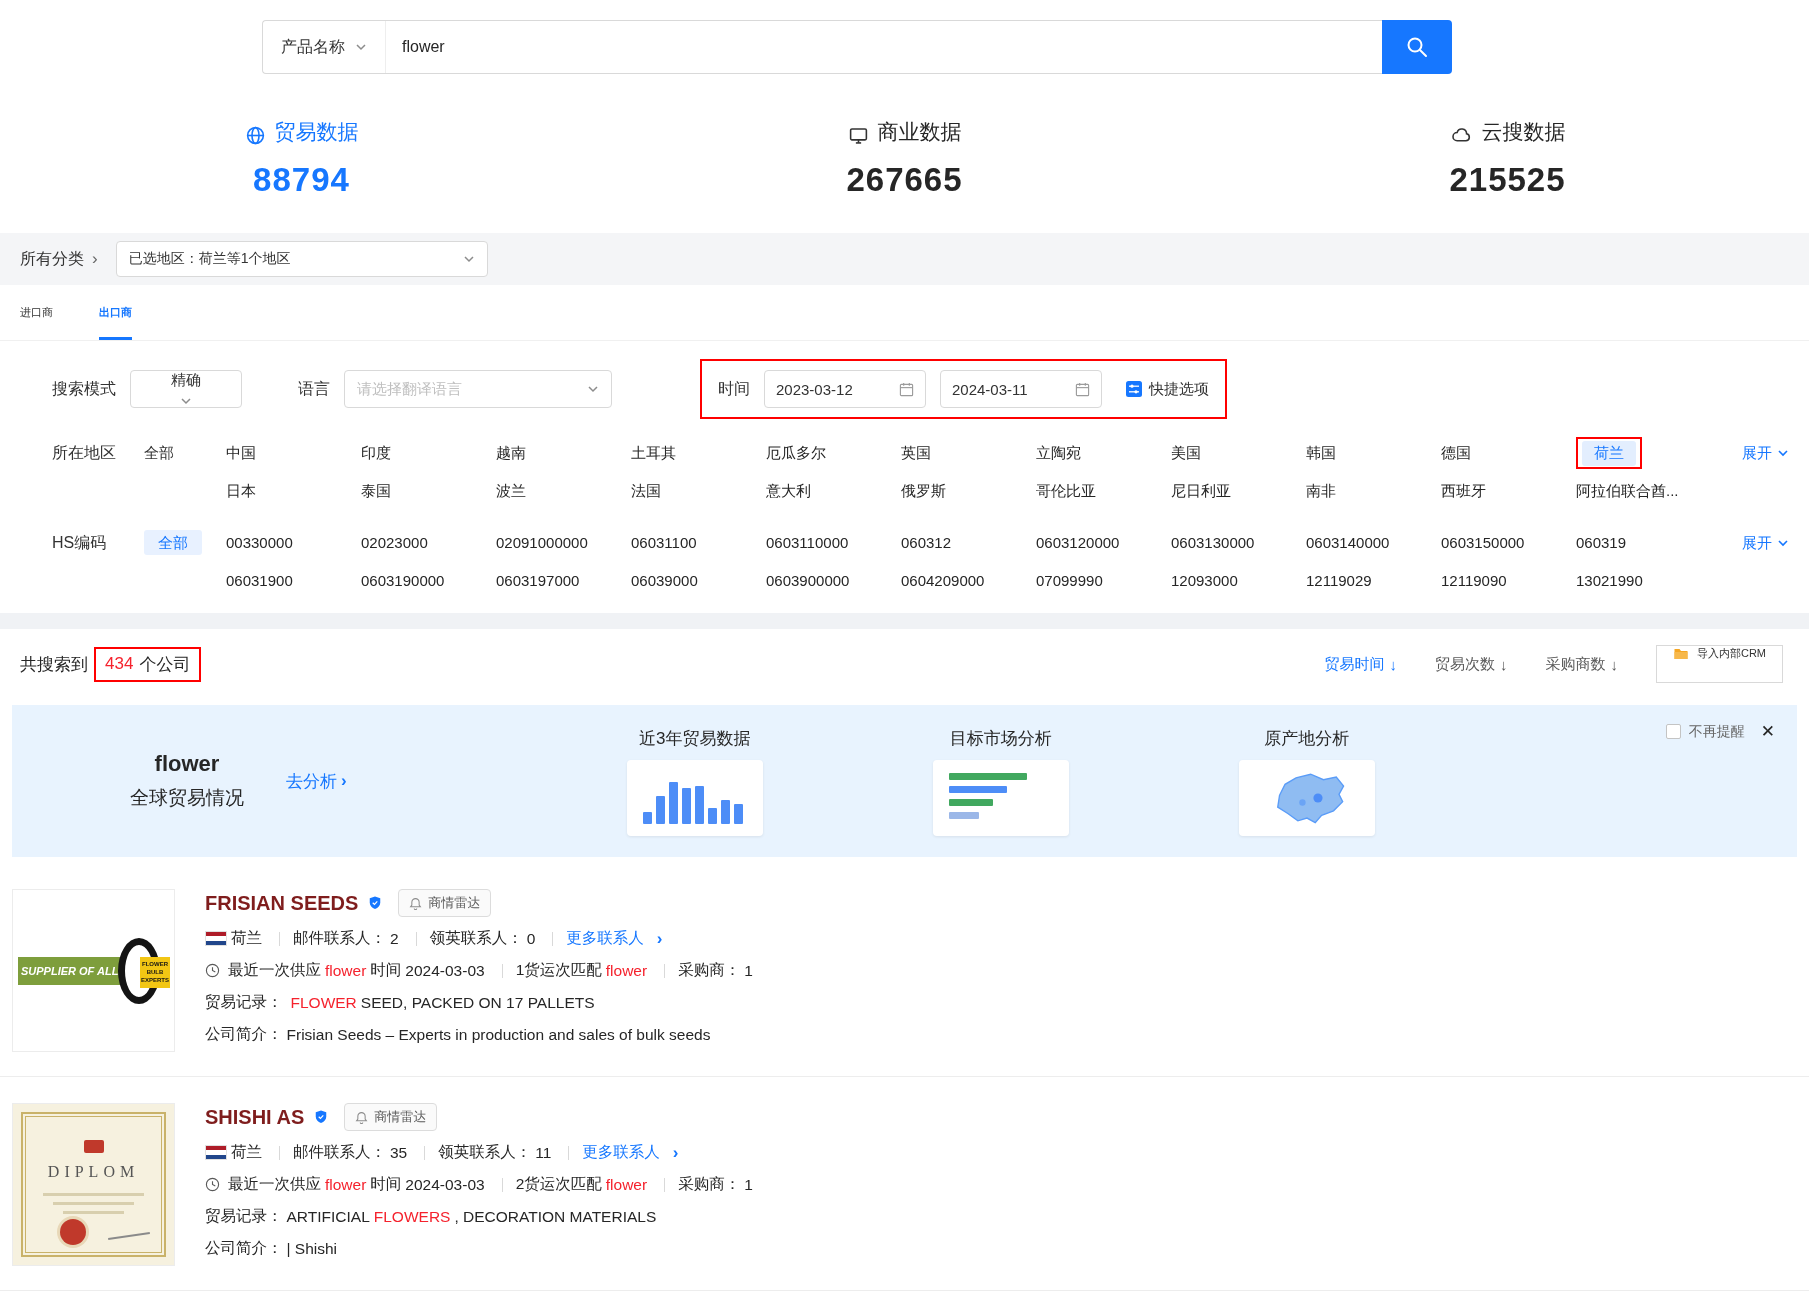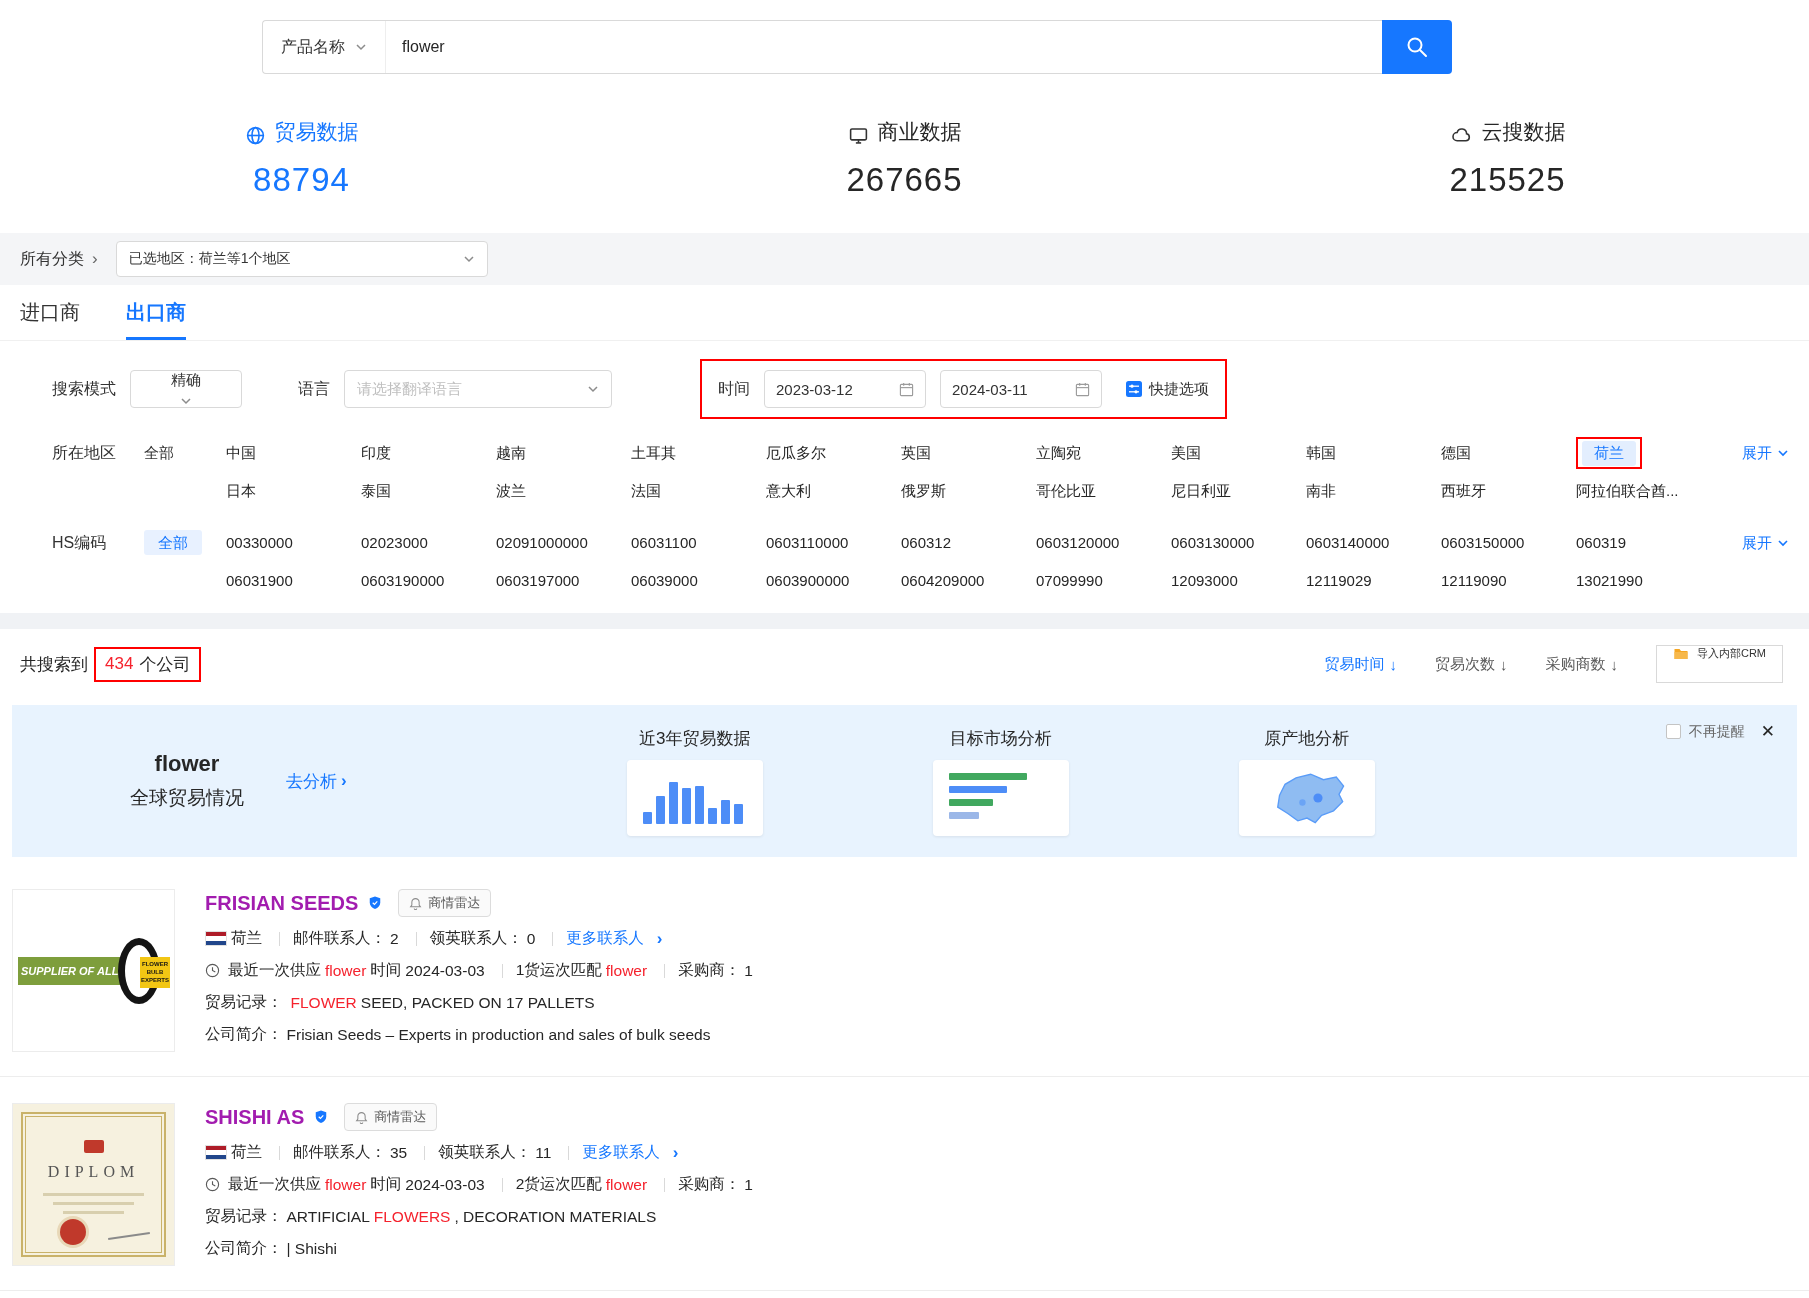--- a/index.html
+++ b/index.html
@@ -15,32 +15,32 @@
   .header { padding: 20px 0 34px; }
   .search-wrap { display: flex; margin-left: 262px; height: 54px; }
   .search-box { display: flex; width: 1120px; border: 1px solid #d9d9d9; border-right: none; border-radius: 4px 0 0 4px; align-items: center; background: #fff; }
   .search-cat { display: flex; align-items: center; gap: 10px; padding: 0 18px; height: 100%; cursor: pointer; font-size: 16px; color: #333; border-right: 1px solid #eee; white-space: nowrap; }
   .search-input { flex: 1; border: none; outline: none; height: 100%; font-size: 16px; padding: 0 16px; font-family: inherit; color: #262626; }
   .search-btn { width: 70px; height: 54px; background: #1677ff; border: none; border-radius: 0 4px 4px 0; cursor: pointer; display: flex; align-items: center; justify-content: center; }
 
   .stats { display: flex; margin-top: 44px; }
   .stat { flex: 1; text-align: center; cursor: pointer; }
   .stat-top { display: inline-flex; align-items: flex-end; gap: 9px; font-size: 21px; color: #262626; }
-  .stat-val { font-size: 33px; margin-top: 12px; color: #262626; font-weight: 400; letter-spacing: 1px; }
+  .stat-val { font-size: 33px; margin-top: 12px; color: #262626; font-weight: 700; letter-spacing: 1px; }
   .stat.active .stat-top, .stat.active .stat-val { color: #1677ff; }
 
   
   .crumb-bar { background: #f4f5f7; height: 52px; display: flex; align-items: center; padding: 0 20px; gap: 18px; }
   .crumb { display: inline-flex; align-items: center; gap: 8px; font-size: 16px; color: #333; cursor: pointer; }
   .crumb-arrow { font-size: 17px; color: #666; }
   .region-select { width: 372px; height: 36px; background: #fff; border: 1px solid #d9d9d9; border-radius: 4px; display: flex; align-items: center; justify-content: space-between; padding: 0 12px; font-size: 14px; color: #333; cursor: pointer; }
 
   
   .tabs { display: flex; gap: 46px; padding: 0 20px; height: 56px; align-items: stretch; border-bottom: 1px solid #f0f0f0; }
-  .tab { display: flex; align-items: center; font-size: 20px; color: #333; cursor: pointer; position: relative; }
+  .tab { display: flex; align-items: center; font-size: 11px; color: #333; cursor: pointer; position: relative; }
   .tab.active { color: #1677ff; font-weight: bold; }
   .tab.active::after { content: ""; position: absolute; left: 0; right: 0; bottom: 0; height: 3px; background: #1677ff; }
 
   
   .filter-row1 { display: flex; align-items: center; padding: 18px 20px 8px 52px; }
   .f-label { font-size: 16px; color: #333; margin-right: 14px; white-space: nowrap; }
   .select { height: 38px; border: 1px solid #d9d9d9; border-radius: 4px; display: flex; align-items: center; justify-content: space-between; padding: 0 12px; font-size: 15px; color: #333; cursor: pointer; background: #fff; }
   .select.sm { width: 112px; margin-right: 56px; flex-direction: column; }
   .select.md { width: 268px; }
   .select .ph { color: #bfbfbf; }
@@ -104,21 +104,21 @@
   .close-x { font-size: 17px; color: #262626; cursor: pointer; margin-left: 8px; }
 
   
   .company { display: flex; padding: 26px 20px 24px 12px; border-bottom: 1px solid #ededed; }
   .company:first-of-type { margin-top: 6px; }
   .logo { width: 163px; height: 163px; border: 1px solid #ececec; margin-right: 30px; flex: none; position: relative; background: #fff; overflow: hidden; }
   .c-body { flex: 1; min-width: 0; }
   .c-row { display: flex; align-items: center; flex-wrap: wrap; margin-bottom: 11px; font-size: 15.5px; color: #262626; }
   .c-row:last-child { margin-bottom: 0; }
   .c-row > span { margin-right: 4px; }
-  .c-name { font-size: 20px; font-weight: bold; color: #a21caf; cursor: pointer; margin-right: 10px !important; text-align: center; }
+  .c-name { font-size: 20px; font-weight: bold; color: #7f1d1d; cursor: pointer; margin-right: 10px !important; text-align: center; }
   .radar-badge { display: inline-flex; align-items: center; gap: 6px; border: 1px solid #dcdcdc; background: #fafafa; border-radius: 4px; padding: 4px 10px; font-size: 13px; color: #595959; cursor: pointer; margin-left: 12px; }
   .vdiv { display: inline-block; width: 1px; height: 14px; background: #d9d9d9; margin: 0 13px; }
   .blue-link { display: inline-flex; align-items: center; gap: 13px; color: #1677ff; cursor: pointer; text-decoration: none; }
   .chev-r { font-size: 17px; font-weight: bold; }
   .kw { color: #f5222d; }
   .flag { display: inline-flex; flex-direction: column; width: 22px; height: 15px; border: 1px solid #e0e0e0; margin-right: 8px; flex: none; }
   .flag i { flex: 1; display: block; }
   .flag .fr { background: #ae1c28; } .flag .fw { background: #fff; } .flag .fb { background: #21468b; }
   .c-row .icon.clock { margin-right: 8px; }
   .c-row .icon.shield { margin-right: 4px; }

